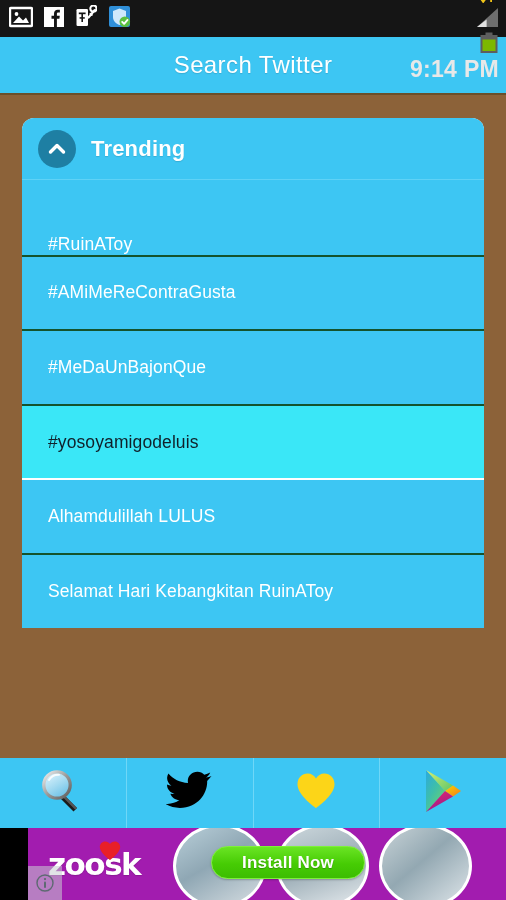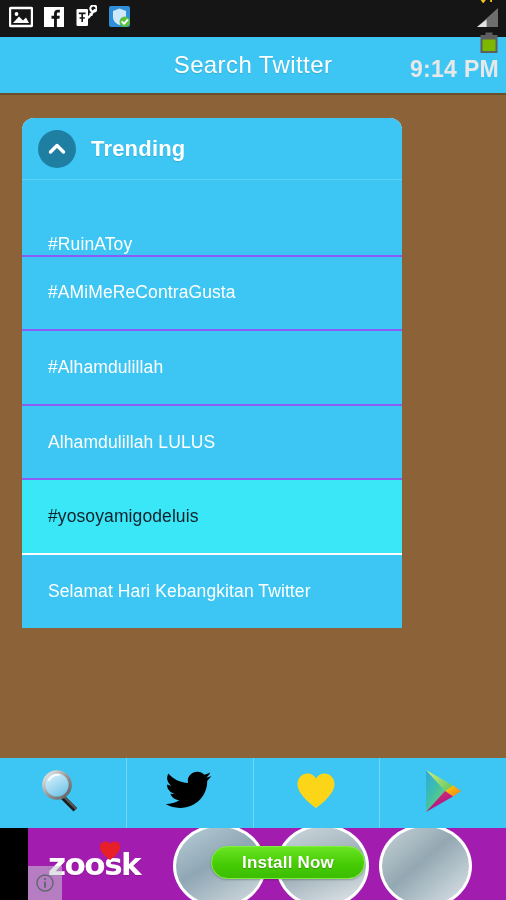--- a/index.html
+++ b/index.html
@@ -57,21 +57,21 @@
     position:absolute;
     left:0; top:97px; right:0;
     height:661px;
     background:#8c6239;
     overflow:hidden;
   }
 
   .card{
     position:absolute;
     left:22px; top:21px;
-    width:380px;
+    width:462px;
     background:#ffffff;
     border-top-left-radius:12px;
     border-top-right-radius:12px;
     overflow:hidden;
   }
 
   .card-header{
     height:62px;
     display:flex;
     align-items:center;
@@ -96,21 +96,21 @@
   }
 
   .list{ display:block; }
   .row{
     position:relative;
     height:74.6px;
     display:flex;
     align-items:center;
     padding-left:26px;
     background:#3dc6f3;
-    border-top:2px solid #8b5cf6;
+    border-top:2px solid #14532d;
     color:#ffffff;
     font-size:17.5px;
     letter-spacing:.1px;
   }
   .row:first-child{ border-top:none;align-items:flex-end; }
   .row.selected{
     background:#3ae7f7;
     color:#10202a;
   }
   .row.selected + .row{ border-top-color:#ffffff; }
@@ -309,30 +309,30 @@
       </div>
 
       <div class="list">
         <div class="row">
             <span>#RuinAToy</span>
           </div>
         <div class="row">
             <span>#AMiMeReContraGusta</span>
           </div>
         <div class="row">
-            <span>#Alhamdulillah</span>
+            <span>#MeDaUnBajonQue</span>
+          </div>
+        <div class="row selected">
+            <span>#yosoyamigodeluis</span>
           </div>
         <div class="row">
             <span>Alhamdulillah LULUS</span>
           </div>
-        <div class="row selected">
-            <span>#yosoyamigodeluis</span>
-          </div>
         <div class="row">
-            <span>Selamat Hari Kebangkitan Twitter</span>
+            <span>Selamat Hari Kebangkitan RuinAToy</span>
           </div>
       </div>
 
     </div>
   </div>
 
   <div class="tabbar">
 
     <div class="tab">
       <span>

